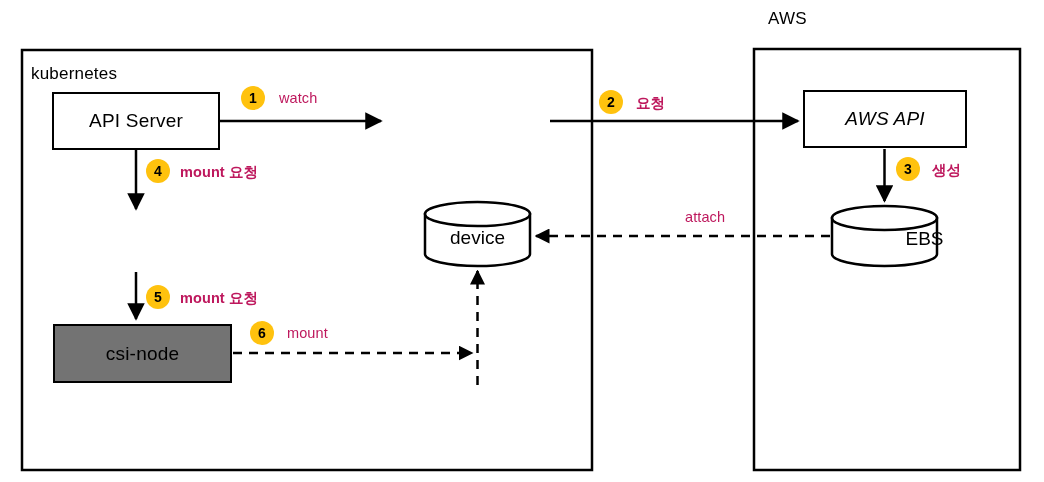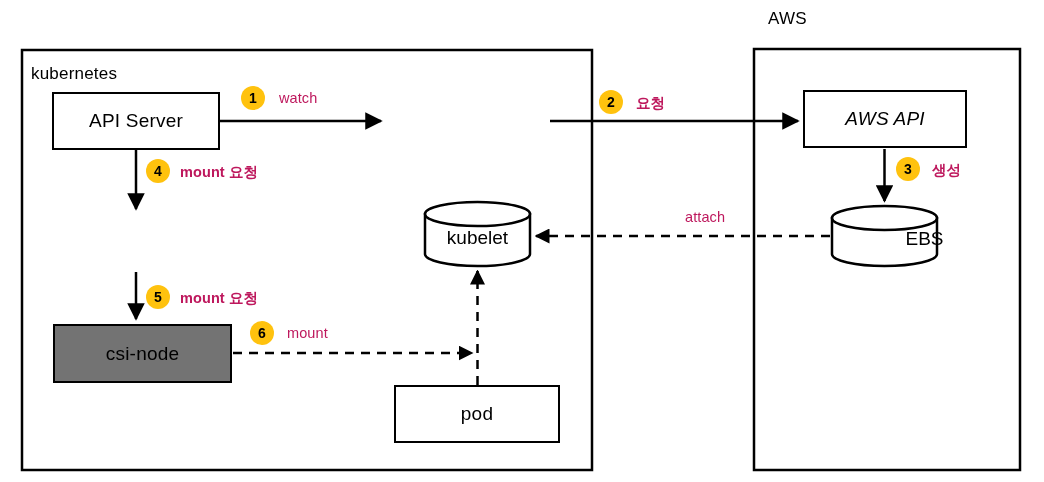--- a/index.html
+++ b/index.html
@@ -120,25 +120,24 @@
 
   <div class="grp-title" style="left:31px; top:17px;margin-top:47px;">kubernetes</div>
   <div class="grp-title" style="left:768px; top:9px;">AWS</div>
 
   <div class="node-box white" style="left:52px; top:92px; width:168px; height:58px;">API Server</div>
 
 
 
   <div class="node-box" style="left:53px; top:324px; width:179px; height:59px; background:#737373;">csi-node</div>
 
-  <div class="node-box white" style="left:394px; top:385px; width:166px; height:58px;">pod</div>
 
   <div class="node-box white" style="left:803px; top:90px; width:164px; height:58px;font-style:italic;">AWS API</div>
 
-  <div class="cyl-label" style="left:425px; top:214px; width:105px; height:47px;">kubelet</div>
+  <div class="cyl-label" style="left:425px; top:214px; width:105px; height:47px;">device</div>
 
   <div class="cyl-label" style="left:872px; top:218px; width:105px; height:42px;">EBS</div>
 
   <div class="badge" style="left:241px; top:86px; background:#FFC20E;">1</div>
   <div class="edge-label" style="left:279px; top:90px;">watch</div>
 
   <div class="badge" style="left:599px; top:90px; background:#FFC20E;">2</div>
   <div class="edge-label bold" style="left:636px; top:94px;">요청</div>
 
   <div class="badge" style="left:896px; top:157px; background:#FFC20E;">3</div>

